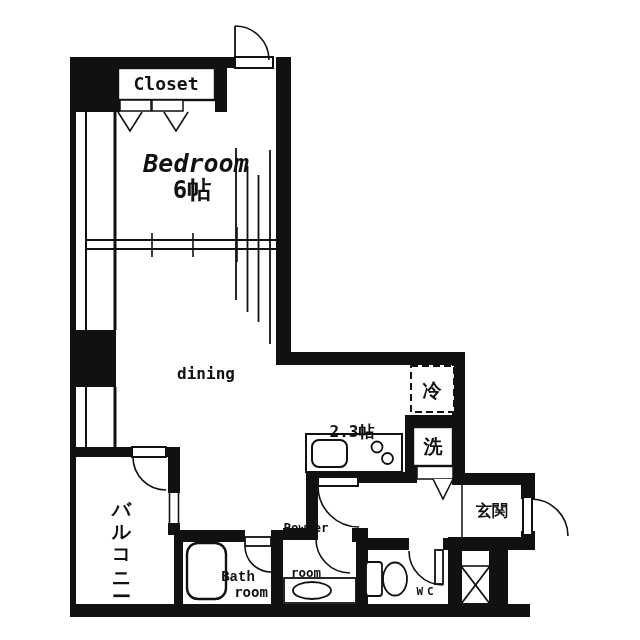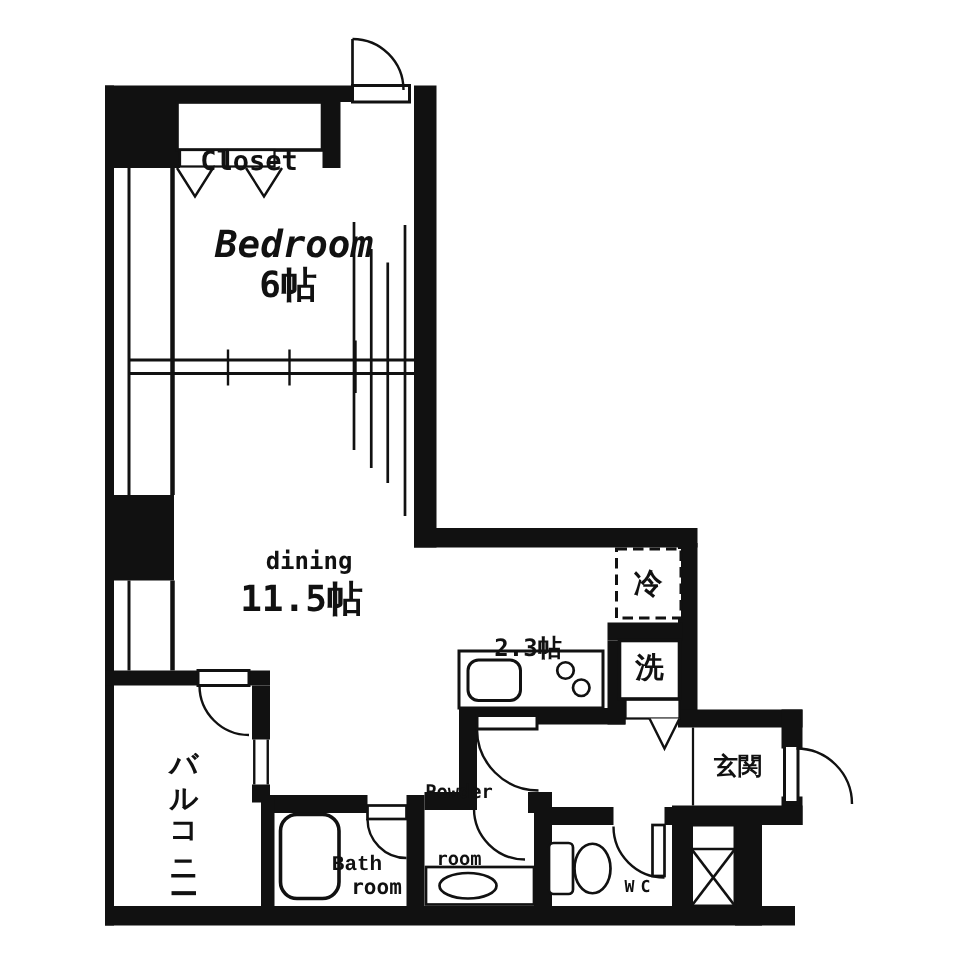--- a/index.html
+++ b/index.html
@@ -130,27 +130,26 @@
     <rect x="366" y="562" width="16" height="34" rx="3" stroke-width="1.8"></rect>
     <ellipse cx="395" cy="579" rx="12" ry="16.5" stroke-width="1.8"></ellipse>
 
     <rect x="461" y="550" width="29" height="54" stroke-width="2"></rect>
     <line x1="461" y1="566" x2="490" y2="566" stroke-width="1.6"></line>
     <line x1="461" y1="566" x2="490" y2="604" stroke-width="1.8"></line>
     <line x1="490" y1="566" x2="461" y2="604" stroke-width="1.8"></line>
   </g>
 </svg>
 
-<div class="lbl" style="left:166px;top:84px;font-size:18px;margin-top:24px;">Closet</div>
+<div class="lbl" style="left:166px;top:84px;font-size:18px;">Closet</div>
 
 <div class="lbl" style="left:196px;top:163px;font-size:25px;font-style:italic;">Bedroom</div>
 <div class="lbl" style="left:192px;top:190px;font-size:24px;">6帖</div>
 
 <div class="lbl" style="left:206px;top:374px;font-size:16px;">dining</div>
-<div class="lbl" style="left:201px;top:399px;font-size:24px;">11.5帖</div>
 
 <div class="lbl" style="left:352px;top:420px;font-size:16px;margin-top:12px;">2.3帖</div>
 
 <div class="lbl" style="left:432px;top:390px;font-size:19px;">冷</div>
 <div class="lbl" style="left:433px;top:446px;font-size:19px;">洗</div>
 
 <div class="lbl" style="left:492px;top:511px;font-size:16px;">玄関</div>
 
 <div class="lbl lbl-v" style="left:122px;top:538px;font-size:19px;">バルコニー</div>
 

